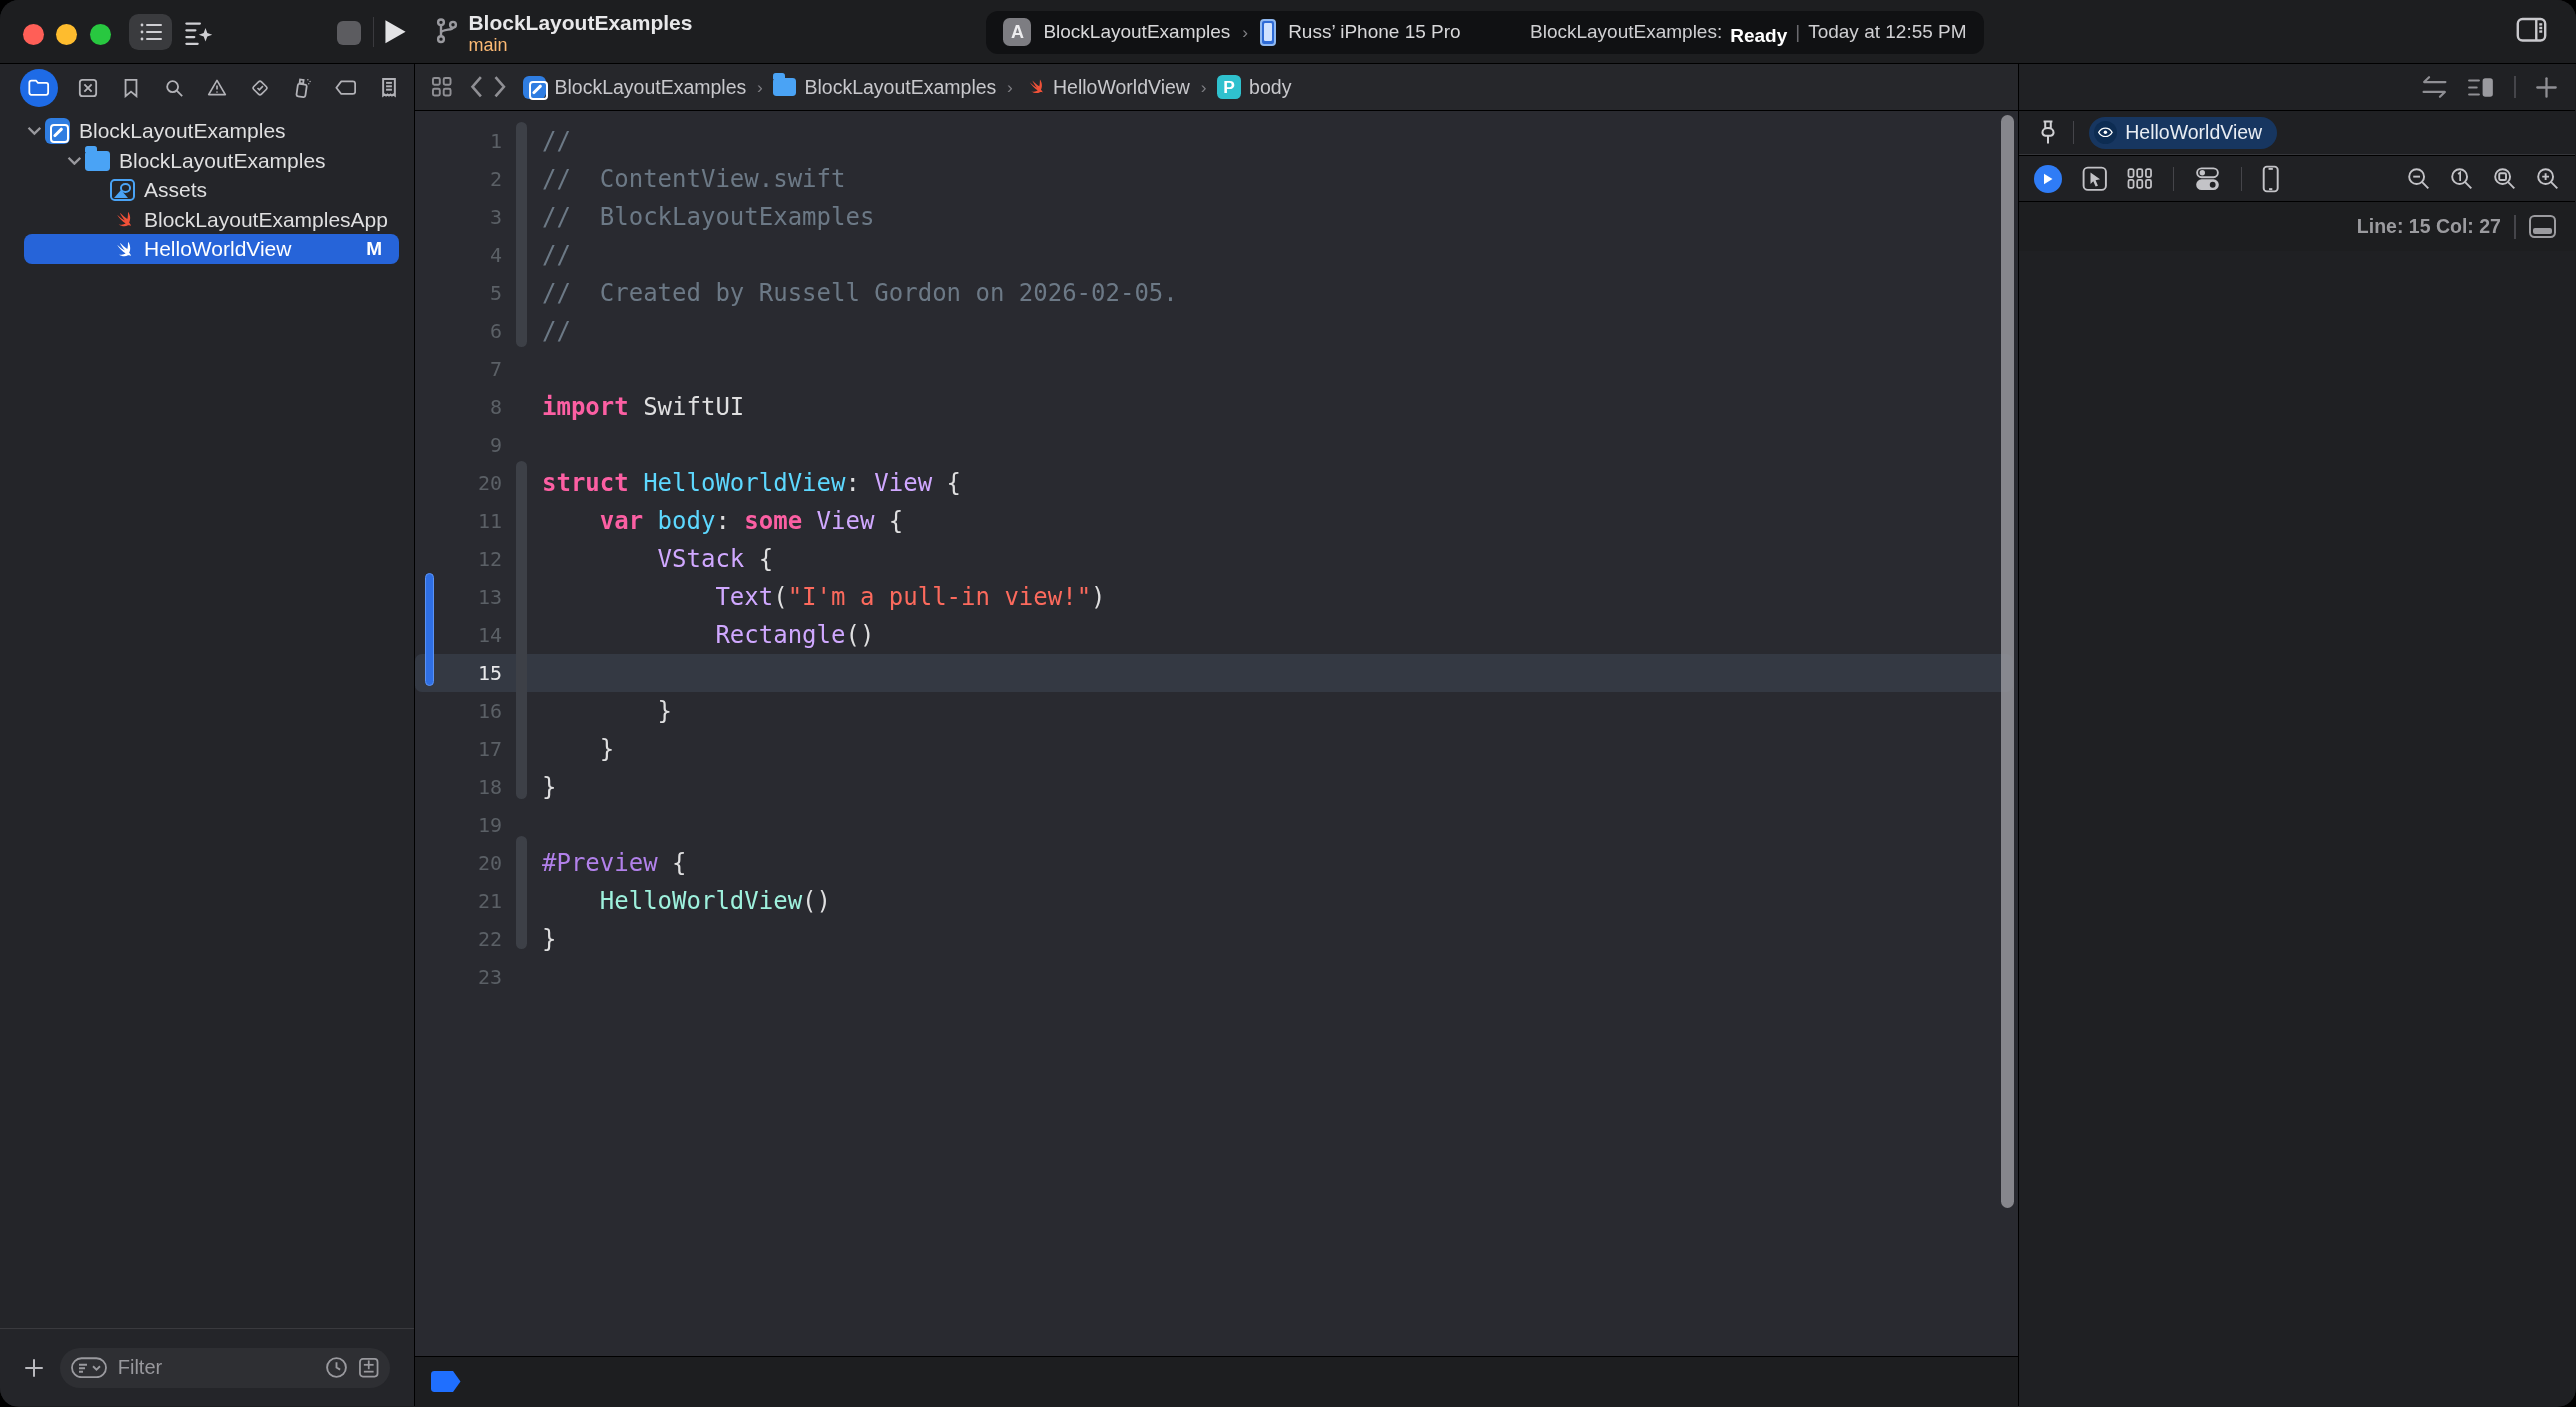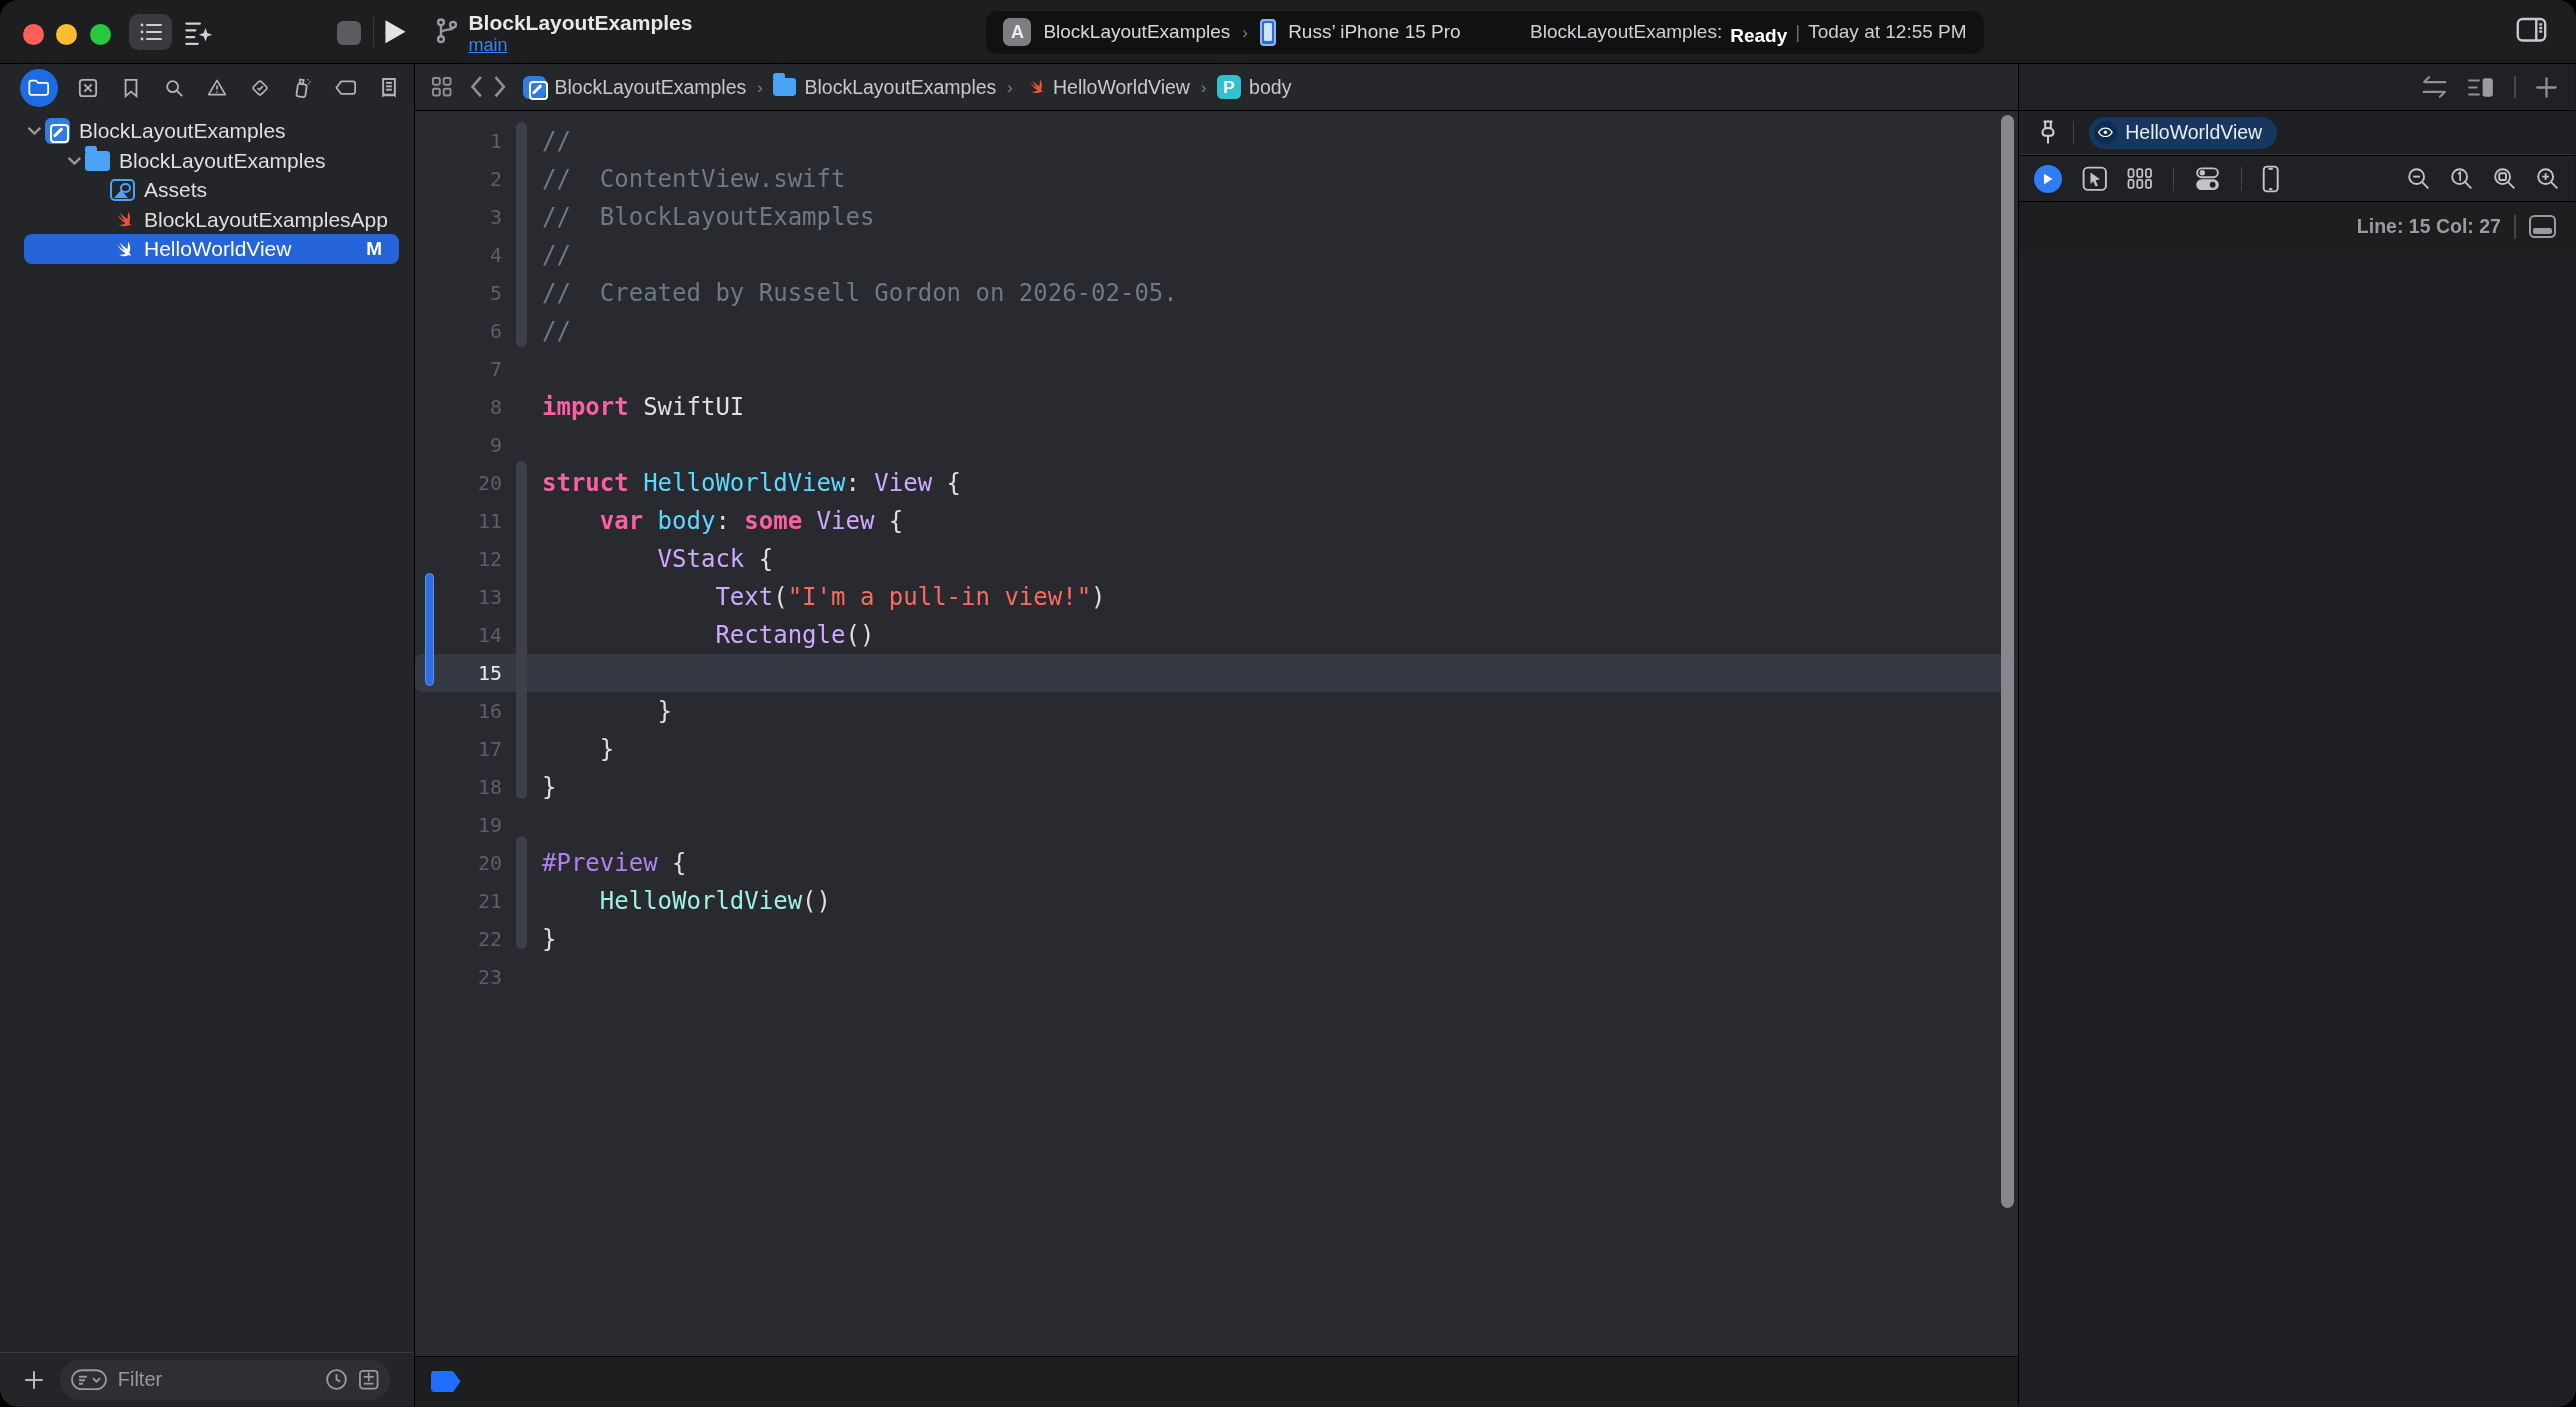--- a/index.html
+++ b/index.html
@@ -16,21 +16,21 @@
   .tl.green{ left:90px; background:#28c840; }
   .tbtn { position:absolute; display:flex; align-items:center; justify-content:center; color:#cfcfd3; }
   .viewopts { left:129px; top:14px; width:43px; height:36px; background:#3a3b3e; border-radius:9.4px; }
   .sparkle  { left:182px; top:16px; width:34px; height:32px; }
   .stopbtn  { left:337px; top:21px; width:24px; height:24px; background:#5c5c60; border-radius:6px; }
   .tsep     { position:absolute; left:373px; top:17.4px; width:1.3px; height:29.5px; background:#3a3a3e; }
   .playbtn  { left:380px; top:17.4px; width:31px; height:29.5px; color:#e3e3e5; }
   .branchwrap { position:absolute; left:435px; top:10.7px; display:flex; gap:9.4px; }
   .branchicon { color:#9a9a9f; margin-top:5.4px; }
   .wtitle { font-size:21px; font-weight:700; color:#e8e8ea; line-height:24px; }
-  .wsub   { font-size:18px; color:#3b82f6; line-height:20px;text-decoration:underline; }
+  .wsub   { font-size:18px; color:#fdba74; line-height:20px; }
   .scheme { position:absolute; left:986px; top:10.7px; width:998px; height:43px; background:#101113;
             border-radius:12px; display:flex; align-items:center; padding:0 17.4px; }
   .appicon { width:28px; height:28px; border-radius:6.7px; background:#7d7d82; color:#ececee;
              font-size:18px; font-weight:700; display:flex; align-items:center; justify-content:center; }
   .scheme .lbl { font-size:19px; color:#d8d8da; margin-left:12px; }
   .crumbsep { color:#808085; font-size:17.4px; margin:0 12px; }
   .phoneglyph { width:16px; height:27px; border:2px solid #8fb8f0; border-radius:4px; background:#2e6bd6;
                 position:relative; }
   .phoneglyph::after{ content:""; position:absolute; inset:2.7px 2px; background:#cfe2ff; border-radius:1.3px;}
   .schemestatus { margin-left:auto; font-size:19px; color:#cfcfd2; display:flex; gap:8px; align-items:center;}
@@ -61,21 +61,21 @@
   .projicon::after{ content:""; position:absolute; left:7.4px; top:12.7px; width:12px; height:2.7px;
       background:#fff; border-radius:1.3px; transform:rotate(-45deg); }
   .foldericon { width:25.5px; height:20px; background:#4aa3f5; border-radius:3.4px; position:relative; }
   .foldericon::before { content:""; position:absolute; top:-4.7px; left:0; width:12px; height:6px;
       background:#4aa3f5; border-radius:2.7px 2.7px 0 0; }
   .assetsicon { width:25.5px; height:21.5px; border:2px solid #4aa3f5; border-radius:4.7px; position:relative; background:#242529;}
   .assetsicon::before{ content:""; position:absolute; right:2.7px; top:2px; width:6.7px; height:5.4px; border-radius:50%;
       border:2px solid #4aa3f5; }
   .assetsicon::after{ content:""; position:absolute; left:2px; bottom:1.3px; width:0; height:0;
       border-left:7.4px solid transparent; border-right:7.4px solid transparent; border-bottom:8px solid #4aa3f5; }
-  .filterbar { height:54px; border-top:0.7px solid #3a3a3e; display:flex; align-items:center; padding:0 20px; gap:13.4px; }
+  .filterbar { height:78px; border-top:0.7px solid #3a3a3e; display:flex; align-items:center; padding:0 20px; gap:13.4px; }
   .plusbtn { color:#b9b9be; width:27px; height:27px; display:flex; align-items:center; justify-content:center;}
   .filterpill { flex:0 0 330px; height:40px; background:#2e2f33; border-radius:20px; display:flex;
                 align-items:center; padding:0 10.7px; gap:10.7px; color:#98989d; }
   .filterpill .ph { font-size:20px; flex:1; }
   .fpicon { color:#9a9a9f; display:flex; }
 
   
   .jumpbar { height:47px; background:#26272b; border-bottom:1.3px solid #000; display:flex; align-items:center;
              padding-left:16px; color:#c8c8cc; font-size:19.5px; }
   .jico { color:#8f8f94; margin-right:17.4px; display:flex; }

